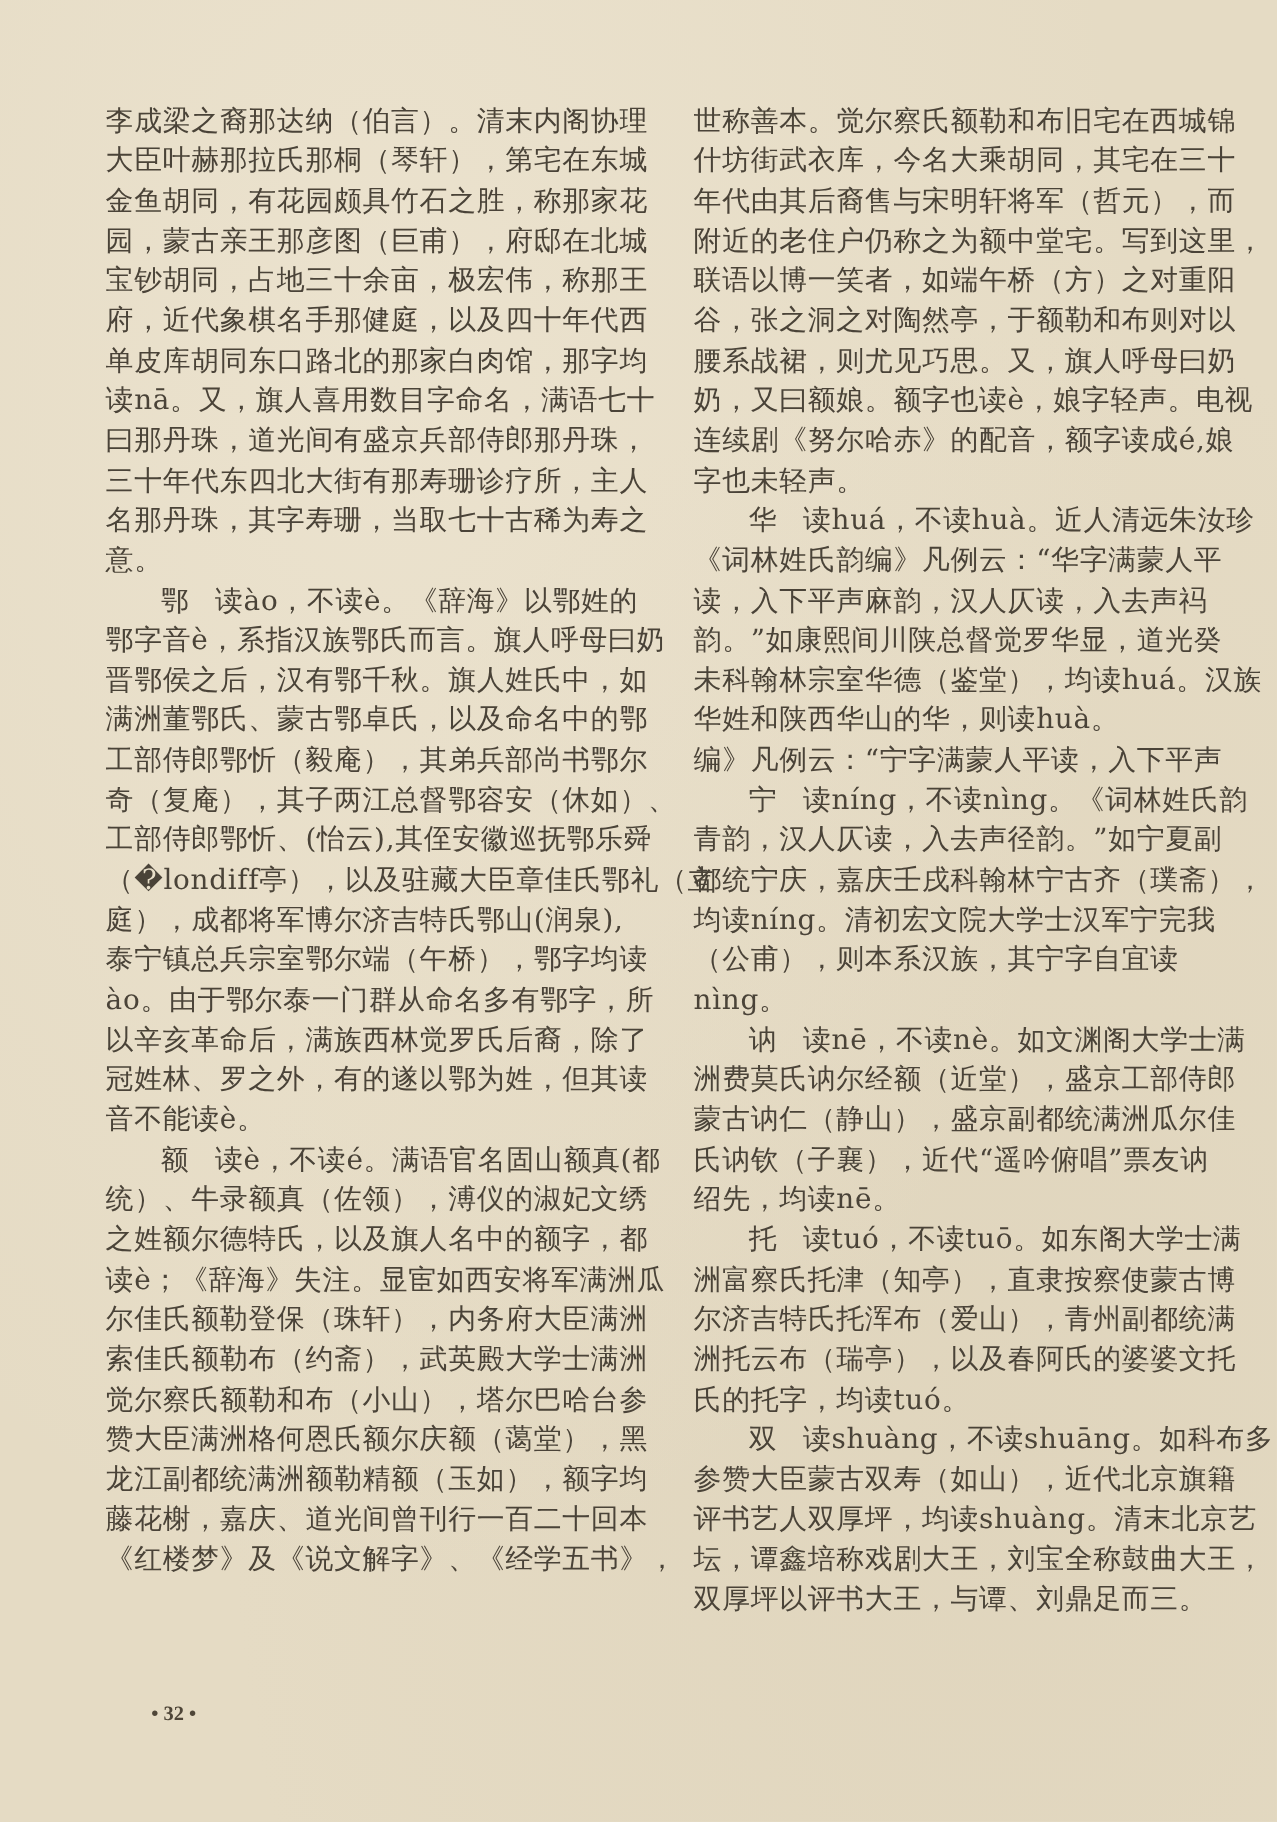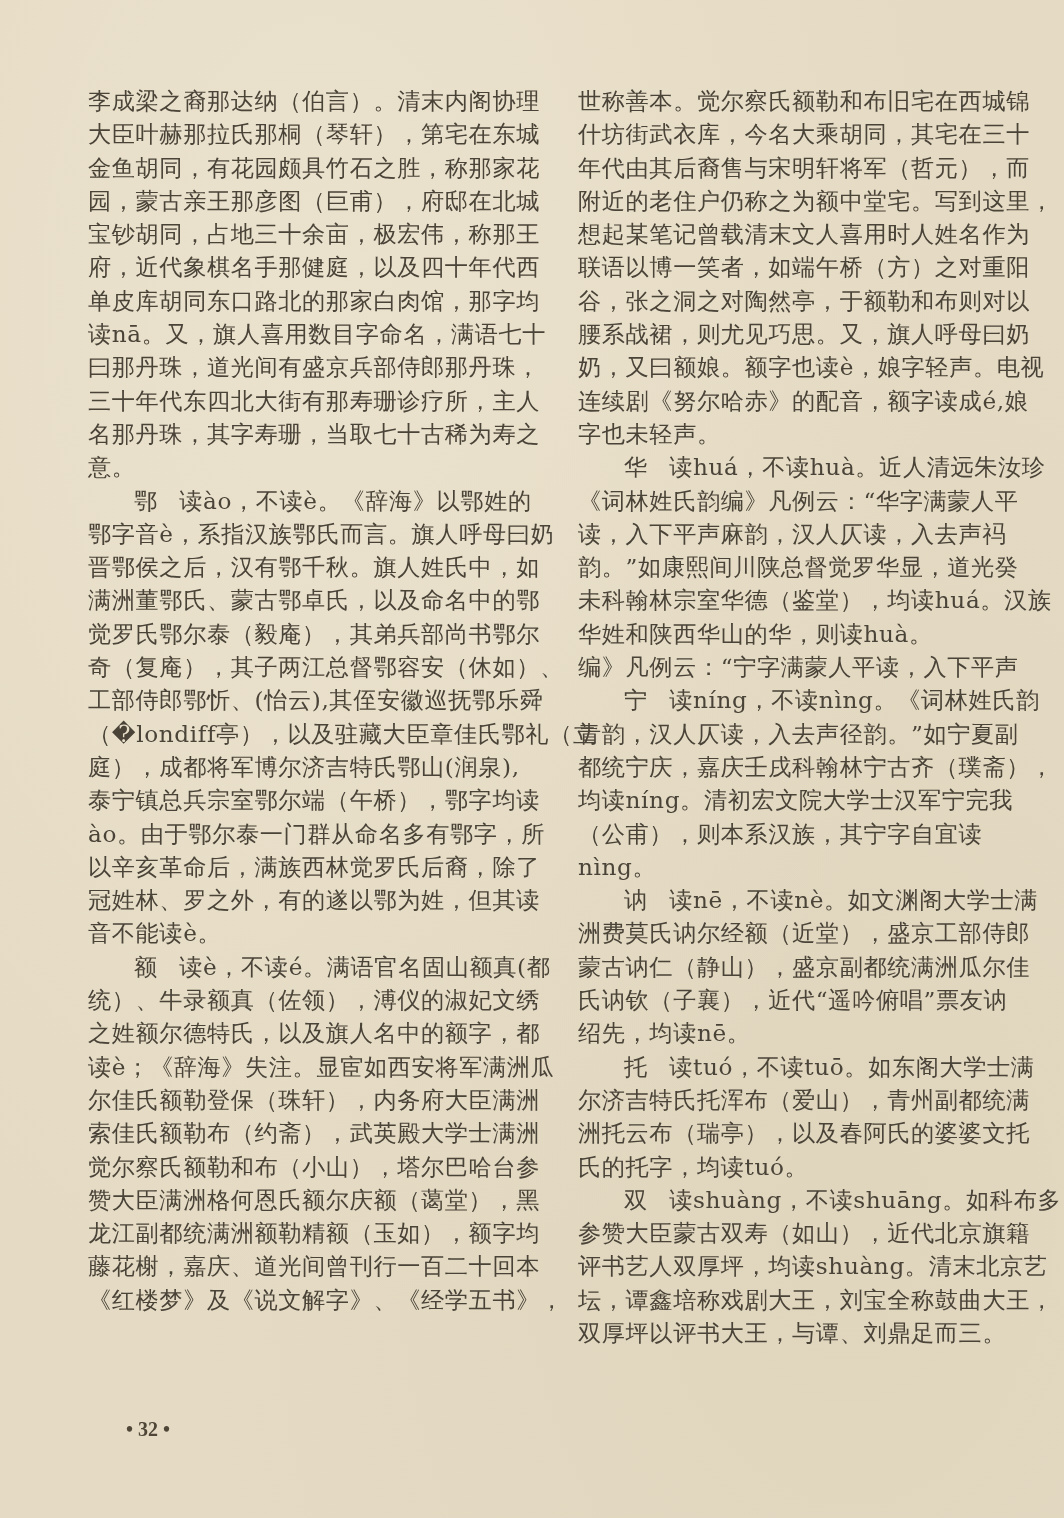--- a/index.html
+++ b/index.html
@@ -39,21 +39,21 @@
       white-space: nowrap;
       height: 33.3px;
       overflow: visible;
     }
     .line.indent { padding-left: 46px; }
     .head-char { letter-spacing: 0; margin-right: 22px; }
     .page-number {
       position: absolute;
       left: 126px;
       top: 1418px;
-      font-size: 20px;
+      font-size: 17px;
       font-weight: bold;
       color: #4f4638;
       font-family: "Liberation Serif", serif;
     }
   </style>
 </head>
 <body>
 
 <div class="paper"></div>
 
@@ -68,21 +68,21 @@
   <span class="line">读nā。又，旗人喜用数目字命名，满语七十</span>
   <span class="line">曰那丹珠，道光间有盛京兵部侍郎那丹珠，</span>
   <span class="line">三十年代东四北大街有那寿珊诊疗所，主人</span>
   <span class="line">名那丹珠，其字寿珊，当取七十古稀为寿之</span>
   <span class="line">意。</span>
 
   <span class="line indent"><span class="head-char">鄂</span><span>读ào，不读è。《辞海》以鄂姓的</span></span>
   <span class="line">鄂字音è，系指汉族鄂氏而言。旗人呼母曰奶</span>
   <span class="line">晋鄂侯之后，汉有鄂千秋。旗人姓氏中，如</span>
   <span class="line">满洲董鄂氏、蒙古鄂卓氏，以及命名中的鄂</span>
-  <span class="line">觉罗氏鄂尔泰（毅庵），其弟兵部尚书鄂尔</span>
+  <span class="line">工部侍郎鄂忻（毅庵），其弟兵部尚书鄂尔</span>
   <span class="line">奇（复庵），其子两江总督鄂容安（休如）、</span>
   <span class="line">工部侍郎鄂忻、(怡云),其侄安徽巡抚鄂乐舜</span>
   <span class="line">（�londiff亭），以及驻藏大臣章佳氏鄂礼（立</span>
   <span class="line">庭），成都将军博尔济吉特氏鄂山(润泉),</span>
   <span class="line">泰宁镇总兵宗室鄂尔端（午桥），鄂字均读</span>
   <span class="line">ào。由于鄂尔泰一门群从命名多有鄂字，所</span>
   <span class="line">以辛亥革命后，满族西林觉罗氏后裔，除了</span>
   <span class="line">冠姓林、罗之外，有的遂以鄂为姓，但其读</span>
   <span class="line">音不能读è。</span>
 
@@ -97,21 +97,20 @@
   <span class="line">龙江副都统满洲额勒精额（玉如），额字均</span>
   <span class="line">藤花榭，嘉庆、道光间曾刊行一百二十回本</span>
   <span class="line">《红楼梦》及《说文解字》、《经学五书》，</span>
 </div>
 
 <div class="column col-right">
   <span class="line">世称善本。觉尔察氏额勒和布旧宅在西城锦</span>
   <span class="line">什坊街武衣库，今名大乘胡同，其宅在三十</span>
   <span class="line">年代由其后裔售与宋明轩将军（哲元），而</span>
   <span class="line">附近的老住户仍称之为额中堂宅。写到这里，</span>
-  <span class="line">想起某笔记曾载清末文人喜用时人姓名作为</span>
   <span class="line">联语以博一笑者，如端午桥（方）之对重阳</span>
   <span class="line">谷，张之洞之对陶然亭，于额勒和布则对以</span>
   <span class="line">腰系战裙，则尤见巧思。又，旗人呼母曰奶</span>
   <span class="line">奶，又曰额娘。额字也读è，娘字轻声。电视</span>
   <span class="line">连续剧《努尔哈赤》的配音，额字读成é,娘</span>
   <span class="line">字也未轻声。</span>
 
   <span class="line indent"><span class="head-char">华</span><span>读huá，不读huà。近人清远朱汝珍</span></span>
   <span class="line">《词林姓氏韵编》凡例云：“华字满蒙人平</span>
   <span class="line">读，入下平声麻韵，汉人仄读，入去声祃</span>
@@ -127,20 +126,21 @@
   <span class="line">（公甫），则本系汉族，其宁字自宜读</span>
   <span class="line">nìng。</span>
 
   <span class="line indent"><span class="head-char">讷</span><span>读nē，不读nè。如文渊阁大学士满</span></span>
   <span class="line">洲费莫氏讷尔经额（近堂），盛京工部侍郎</span>
   <span class="line">蒙古讷仁（静山），盛京副都统满洲瓜尔佳</span>
   <span class="line">氏讷钦（子襄），近代“遥吟俯唱”票友讷</span>
   <span class="line">绍先，均读nē。</span>
 
   <span class="line indent"><span class="head-char">托</span><span>读tuó，不读tuō。如东阁大学士满</span></span>
+  <span class="line">洲富察氏托津（知亭），直隶按察使蒙古博</span>
   <span class="line">尔济吉特氏托浑布（爱山），青州副都统满</span>
   <span class="line">洲托云布（瑞亭），以及春阿氏的婆婆文托</span>
   <span class="line">氏的托字，均读tuó。</span>
 
   <span class="line indent"><span class="head-char">双</span><span>读shuàng，不读shuāng。如科布多</span></span>
   <span class="line">参赞大臣蒙古双寿（如山），近代北京旗籍</span>
   <span class="line">评书艺人双厚坪，均读shuàng。清末北京艺</span>
   <span class="line">坛，谭鑫培称戏剧大王，刘宝全称鼓曲大王，</span>
   <span class="line">双厚坪以评书大王，与谭、刘鼎足而三。</span>
 </div>

